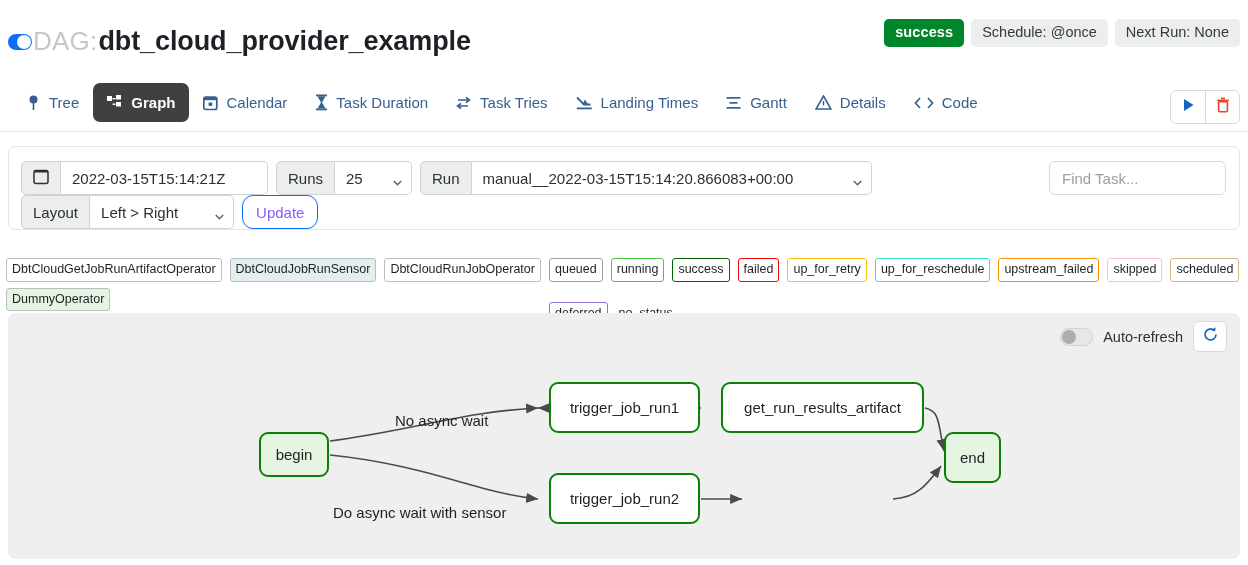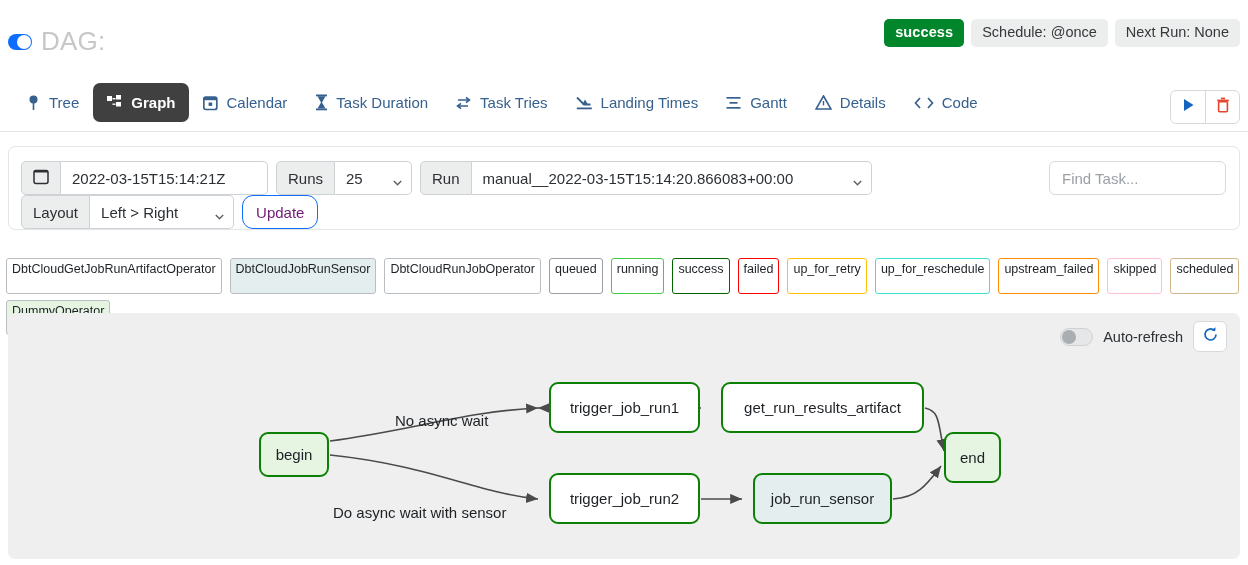--- a/index.html
+++ b/index.html
@@ -11,21 +11,21 @@
     color: #212529;
     overflow: hidden;
   }
 
   
   .header {
     position: absolute; left: 0; top: 0; width: 1248px; height: 70px;
   }
   .dag-title-wrap {
     position: absolute; left: 8px; top: 26px;
-    display: flex; align-items: center; gap: 9px;
+    display: flex; align-items: center; gap: 1px;
   }
   .toggle-pill {
     width: 24px; height: 16px; border-radius: 8px;
     background: #0d6efd; position: relative; flex: 0 0 auto;
   }
   .toggle-pill::after {
     content: ""; position: absolute; right: 1px; top: 1px;
     width: 14px; height: 14px; border-radius: 50%; background: #fff;
   }
   .dag-label {
@@ -94,39 +94,39 @@
     height: 34px; white-space: nowrap;
   }
   .rl { border-radius: 5px 0 0 5px; }
   .rr { border-radius: 0 5px 5px 0; border-left: none; }
   .sel { position: relative; padding-right: 28px; }
   .sel .chev {
     position: absolute; right: 9px; top: 50%; transform: translateY(-50%);
     width: 9px; height: 9px;
   }
   .btn-outline {
-    height: 34px; border: 1px solid #0d6efd; color: #701a75; background: #fff;
+    height: 34px; border: 1px solid #0d6efd; color: #8b5cf6; background: #fff;
     border-radius: 11px; font-size: 15px; display: flex; align-items: center;
     padding: 0 13px; margin-left: 8px; font-weight: 400; cursor: pointer;
   }
   .find-task {
     position: absolute; right: 13px; top: 14px; width: 177px; height: 34px;
     border: 1px solid #d7dadd; border-radius: 6px; background: #fff;
     display: flex; align-items: center; padding: 0 12px;
     font-size: 15px; color: #9aa0a6;
   }
 
   
   .legend { position: absolute; left: 0; top: 236px; width: 1248px; height: 68px; }
   .legend-ops { position: absolute; left: 6px; top: 22px; width: 540px;
     display: flex; flex-wrap: wrap; gap: 6px 8px; }
   .legend-states { position: absolute; left: 549px; top: 22px; width: 695px;
     display: flex; flex-wrap: wrap; gap: 20px 8px; align-items: flex-start; }
   .chip {
-    font-size: 12.5px; line-height: 1; padding: 4px 5px 17px;
+    font-size: 12.5px; line-height: 1; padding: 4px 5px 5px;
     border: 1px solid #b9bec2; border-radius: 3px; background: #fff;
     color: #1d2125; white-space: nowrap;
   }
   .chip.nb { border-color: transparent; background: transparent; padding-left: 2px; }
 
   
   .canvas {
     position: absolute; left: 8px; top: 313px; width: 1232px; height: 246px;
     background: #efefef; border-radius: 7px; overflow: hidden;
   }
@@ -160,20 +160,21 @@
     position: absolute; font-size: 15px; color: #1d2125; white-space: nowrap;
   }
 </style>
 </head>
 <body>
 
 <div class="header">
   <div class="dag-title-wrap">
     <div class="toggle-pill"></div>
     <span class="dag-label">DAG:</span>
+    <span class="dag-name">dbt_cloud_provider_example</span>
   </div>
   <div class="header-badges">
     <span class="badge badge-success">success</span>
     <span class="badge badge-muted">Schedule: @once</span>
     <span class="badge badge-muted">Next Run: None</span>
   </div>
 </div>
 
 <div class="tabbar">
   <div class="tabs">
@@ -410,15 +411,14 @@
     </g>
   </svg>
 
   <span class="edge-label" style="left:387px; top:99px;">No async wait</span>
   <span class="edge-label" style="left:325px; top:191px;">Do async wait with sensor</span>
 
   <div class="node fill-green" style="left:251px; top:119px; width:70px; height:45px;">begin</div>
   <div class="node" style="left:541px; top:69px; width:151px; height:51px;">trigger_job_run1</div>
   <div class="node" style="left:713px; top:69px; width:203px; height:51px;">get_run_results_artifact</div>
   <div class="node" style="left:541px; top:160px; width:151px; height:51px;">trigger_job_run2</div>
-  <div class="node fill-sensor" style="left:745px; top:160px; width:139px; height:51px;">job_run_sensor</div>
   <div class="node fill-green" style="left:936px; top:119px; width:57px; height:51px;">end</div>
 </div>
 
 </body></html>

